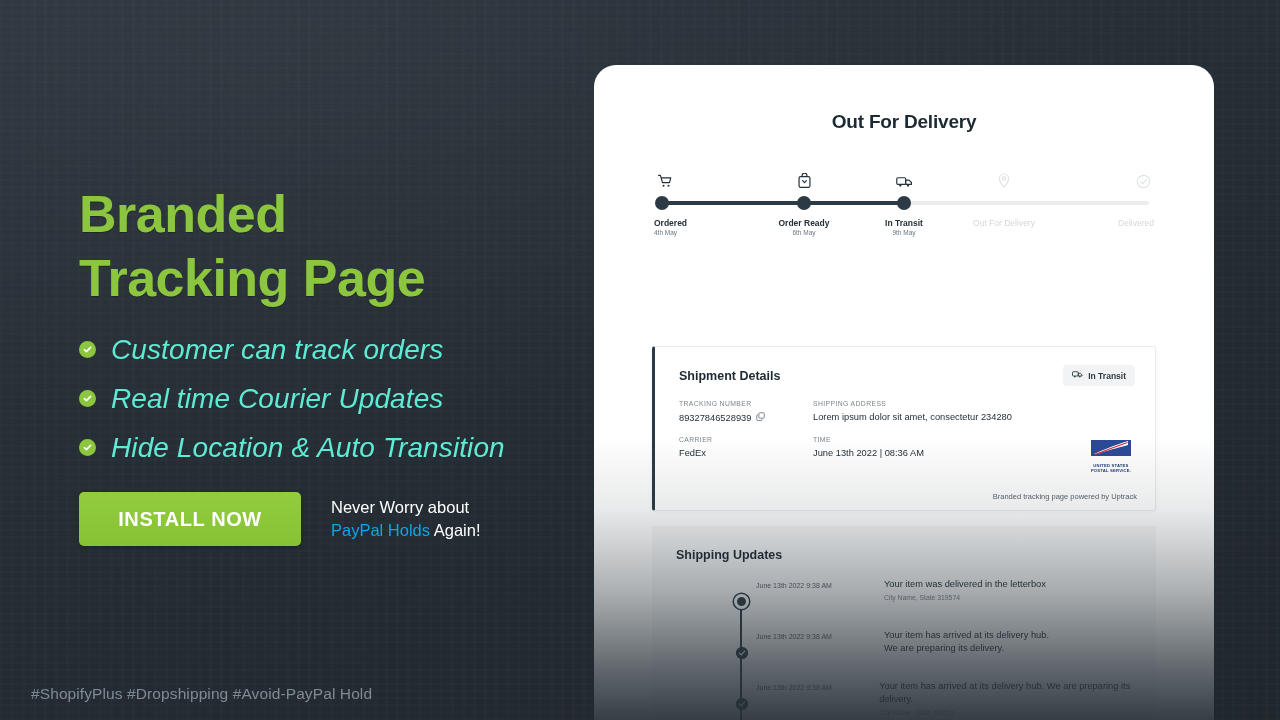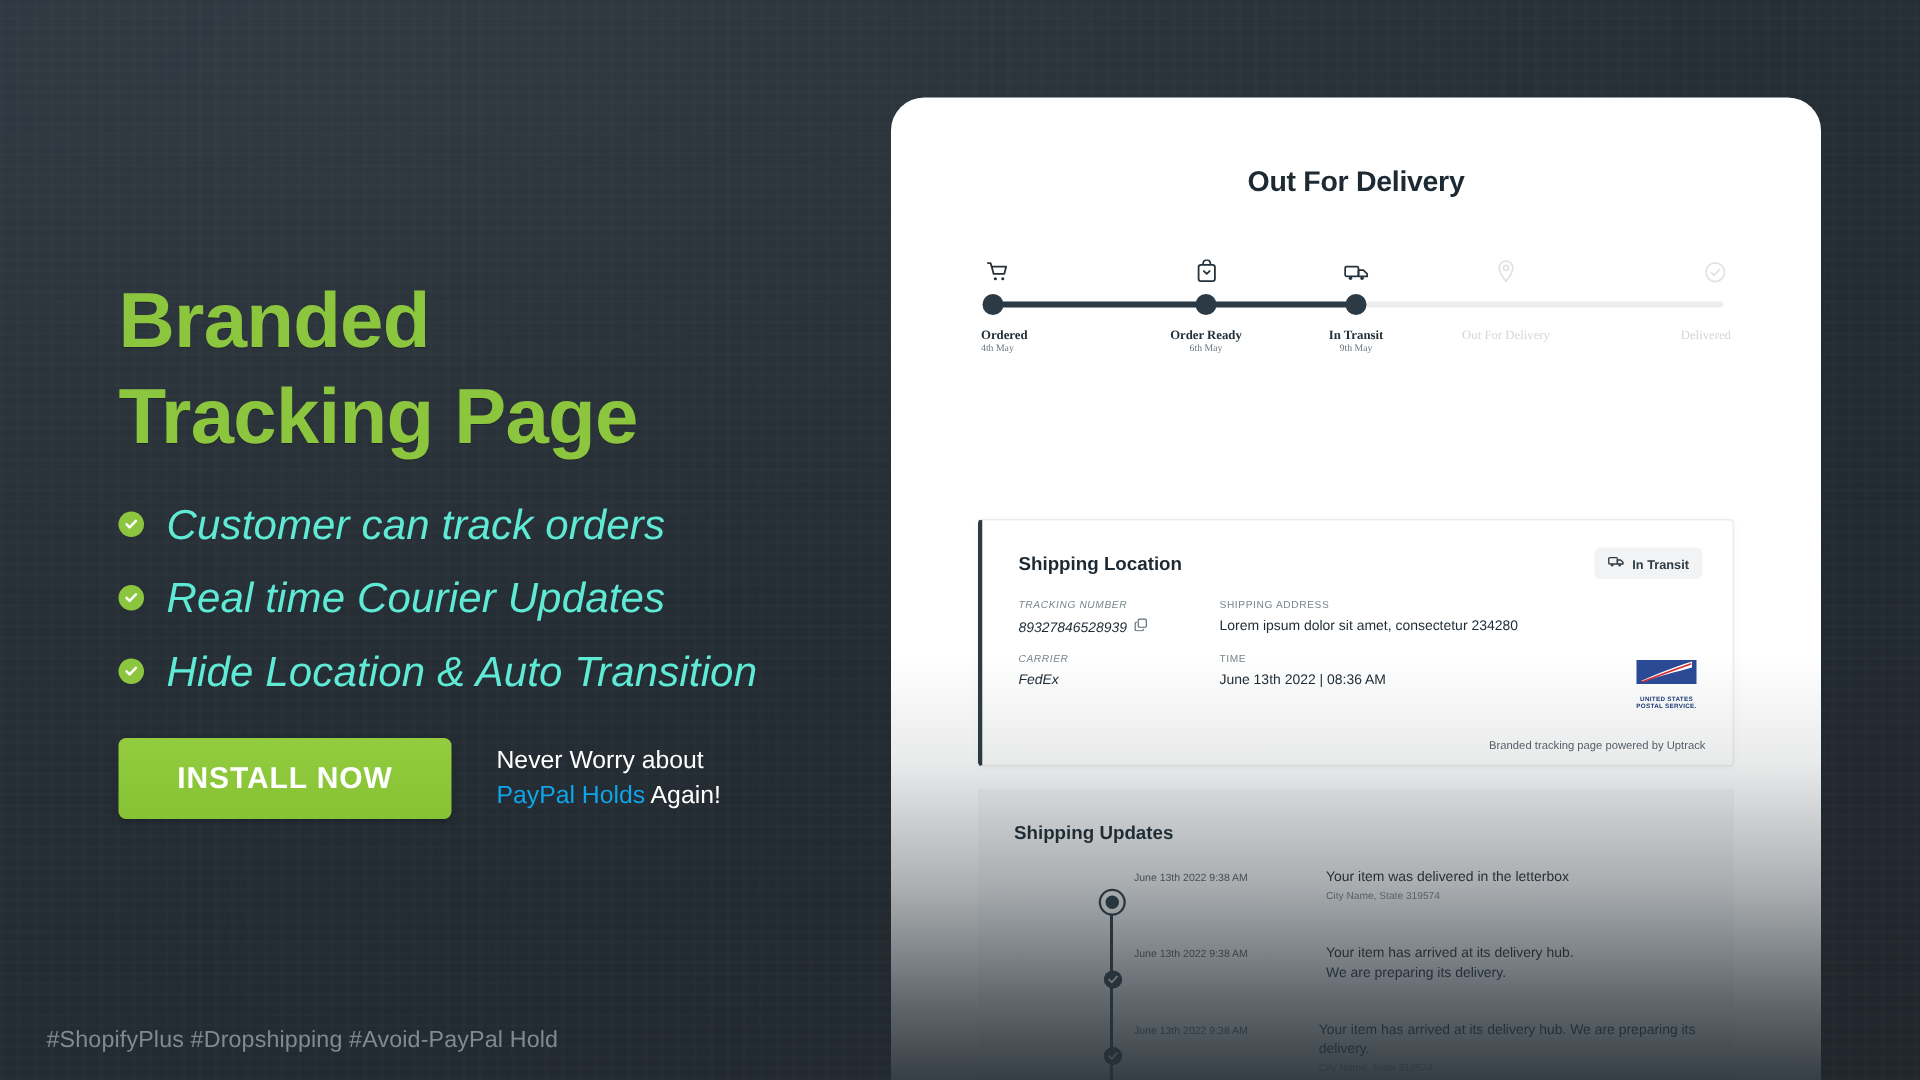--- a/index.html
+++ b/index.html
@@ -79,21 +79,21 @@
   .tp-title{
     text-align:center; margin-top:46px;
     font-size:19px; font-weight:bold; color:#1d2a33; letter-spacing:-.2px;
   }
   .tp-sub{
     text-align:center; margin-top:9px;
     font-size:10.5px; color:#5d6a72;
   }
 
   
-  .stepper{ position:relative; margin:30px 60px 17px 60px; height:66px;font-family:Liberation Serif, serif; }
+  .stepper{ position:relative; margin:30px 60px 17px 60px; height:66px; }
   .step-line{
     position:absolute; left:5px; right:5px; top:38px; height:4px;
     background:#ececec; border-radius:2px;
   }
   .step-line-fill{
     position:absolute; left:5px; top:38px; height:4px;
     width:50.5%; background:#2b3a44; border-radius:2px;
   }
   .steps{ position:absolute; inset:0; display:flex; }
   .step{ flex:1; position:relative; }
@@ -141,21 +141,21 @@
   }
   .sd-title{ font-size:12.5px; font-weight:bold; color:#1d2a33; }
   .sd-badge{
     display:flex; align-items:center; gap:5px;
     background:#f2f3f5; border-radius:4px; padding:5px 9px;
     font-size:8.5px; color:#2e3a42; font-weight:bold;
   }
   .sd-grid{ padding:14px 24px 0 24px; }
   .sd-row{ display:flex; margin-bottom:13px; }
   .sd-col{ }
-  .sd-col.a{ width:134px;font-style:italic; }
+  .sd-col.a{ width:134px; }
   .sd-lab{ font-size:6.8px; letter-spacing:.4px; color:#7a858c; margin-bottom:5px; }
   .sd-val{ font-size:9.3px; color:#1d2a33; display:flex; align-items:center; gap:5px; }
   .usps{
     position:absolute; right:20px; top:92px; width:48px; height:36px;
     display:flex; flex-direction:column; align-items:center;
   }
   .usps-txt{
     font-size:4.2px; font-weight:bold; color:#1b3a77; letter-spacing:.2px;
     line-height:5px; text-align:center; margin-top:2px;
   }
@@ -329,21 +329,21 @@
         <span class="s-dot hollow"></span>
         <span class="s-name">Delivered</span>
         <span class="s-date"></span>
       </div>
 
     </div>
   </div>
 
   <div class="sd-card">
     <div class="sd-head">
-      <div class="sd-title">Shipping Location</div>
+      <div class="sd-title">Shipment Details</div>
       <div class="sd-badge">
         <span>
           <svg width="11" height="9" viewBox="0 0 22 16">
                 <rect x="1" y="2.5" width="11.5" height="8.5" rx="1.4" fill="none" stroke="#2e3a42" stroke-width="1.8"></rect>
                 <path d="M12.5 5.6h4.2l3.3 3.1V11h-7.5z" fill="none" stroke="#2e3a42" stroke-width="1.8" stroke-linejoin="round"></path>
                 <circle cx="5.6" cy="12.6" r="1.6" fill="#2e3a42"></circle>
                 <circle cx="15.6" cy="12.6" r="1.6" fill="#2e3a42"></circle>
               </svg>
         </span>
         <span>In Transit</span>

